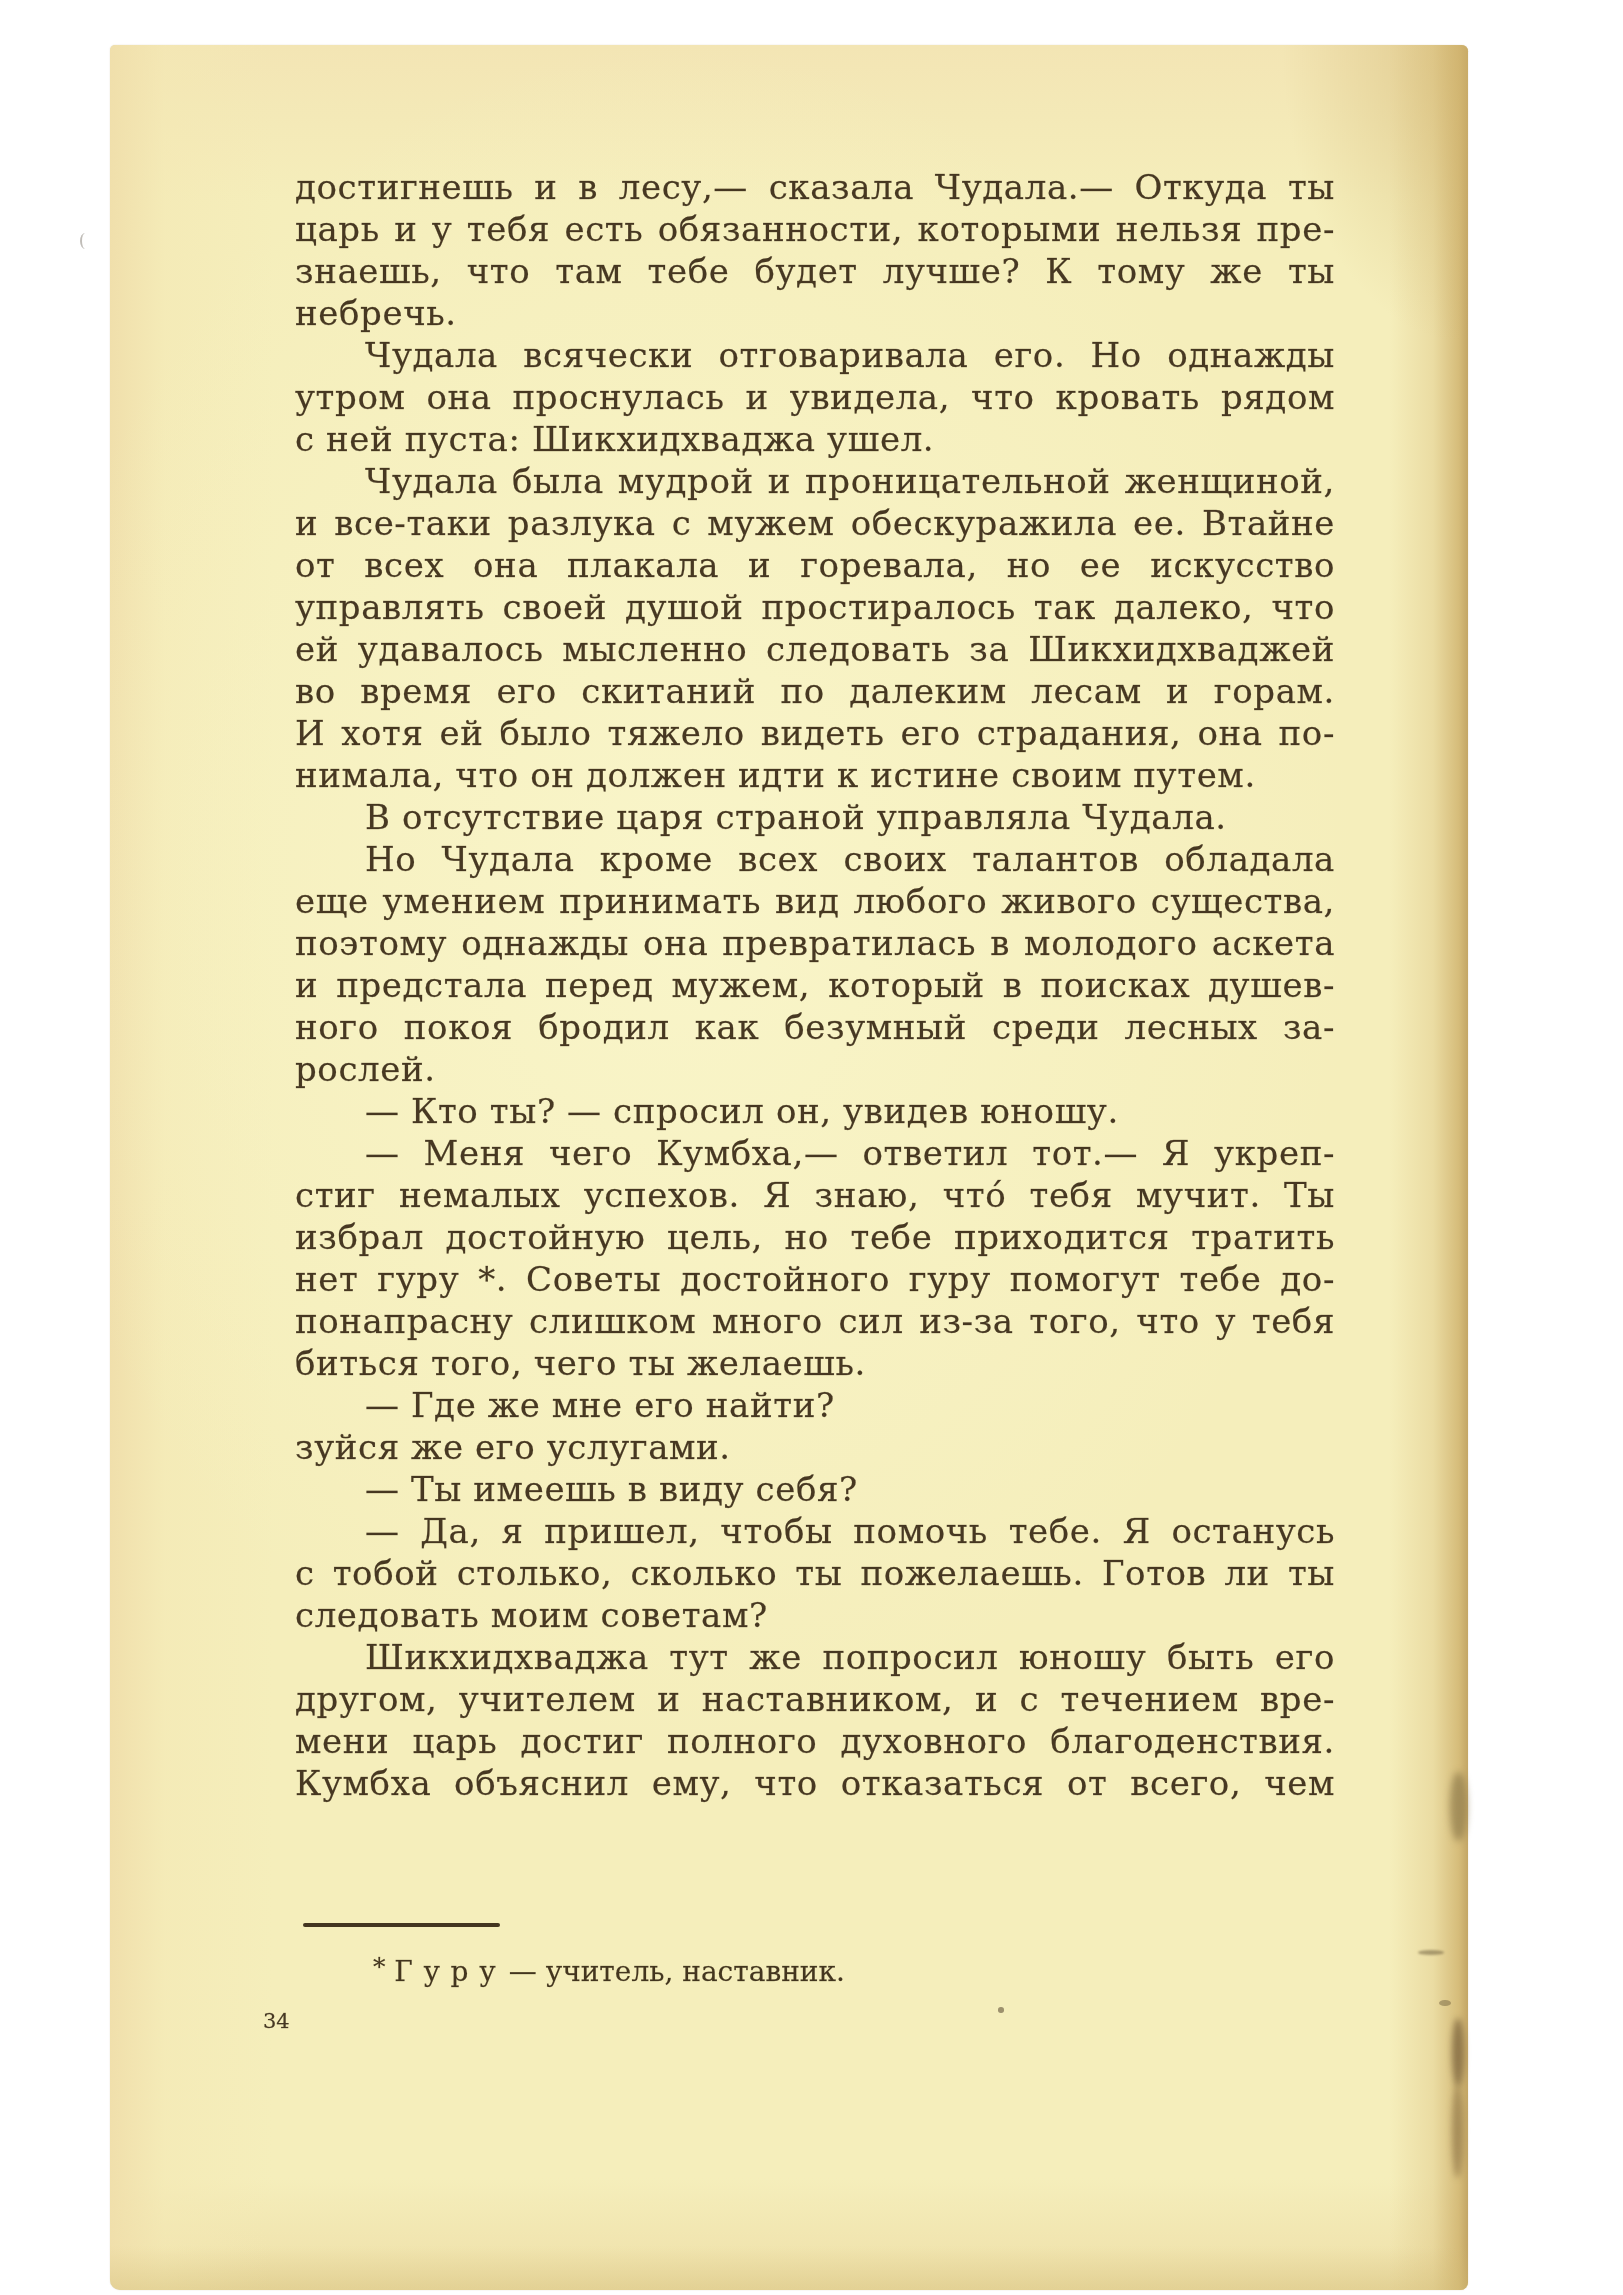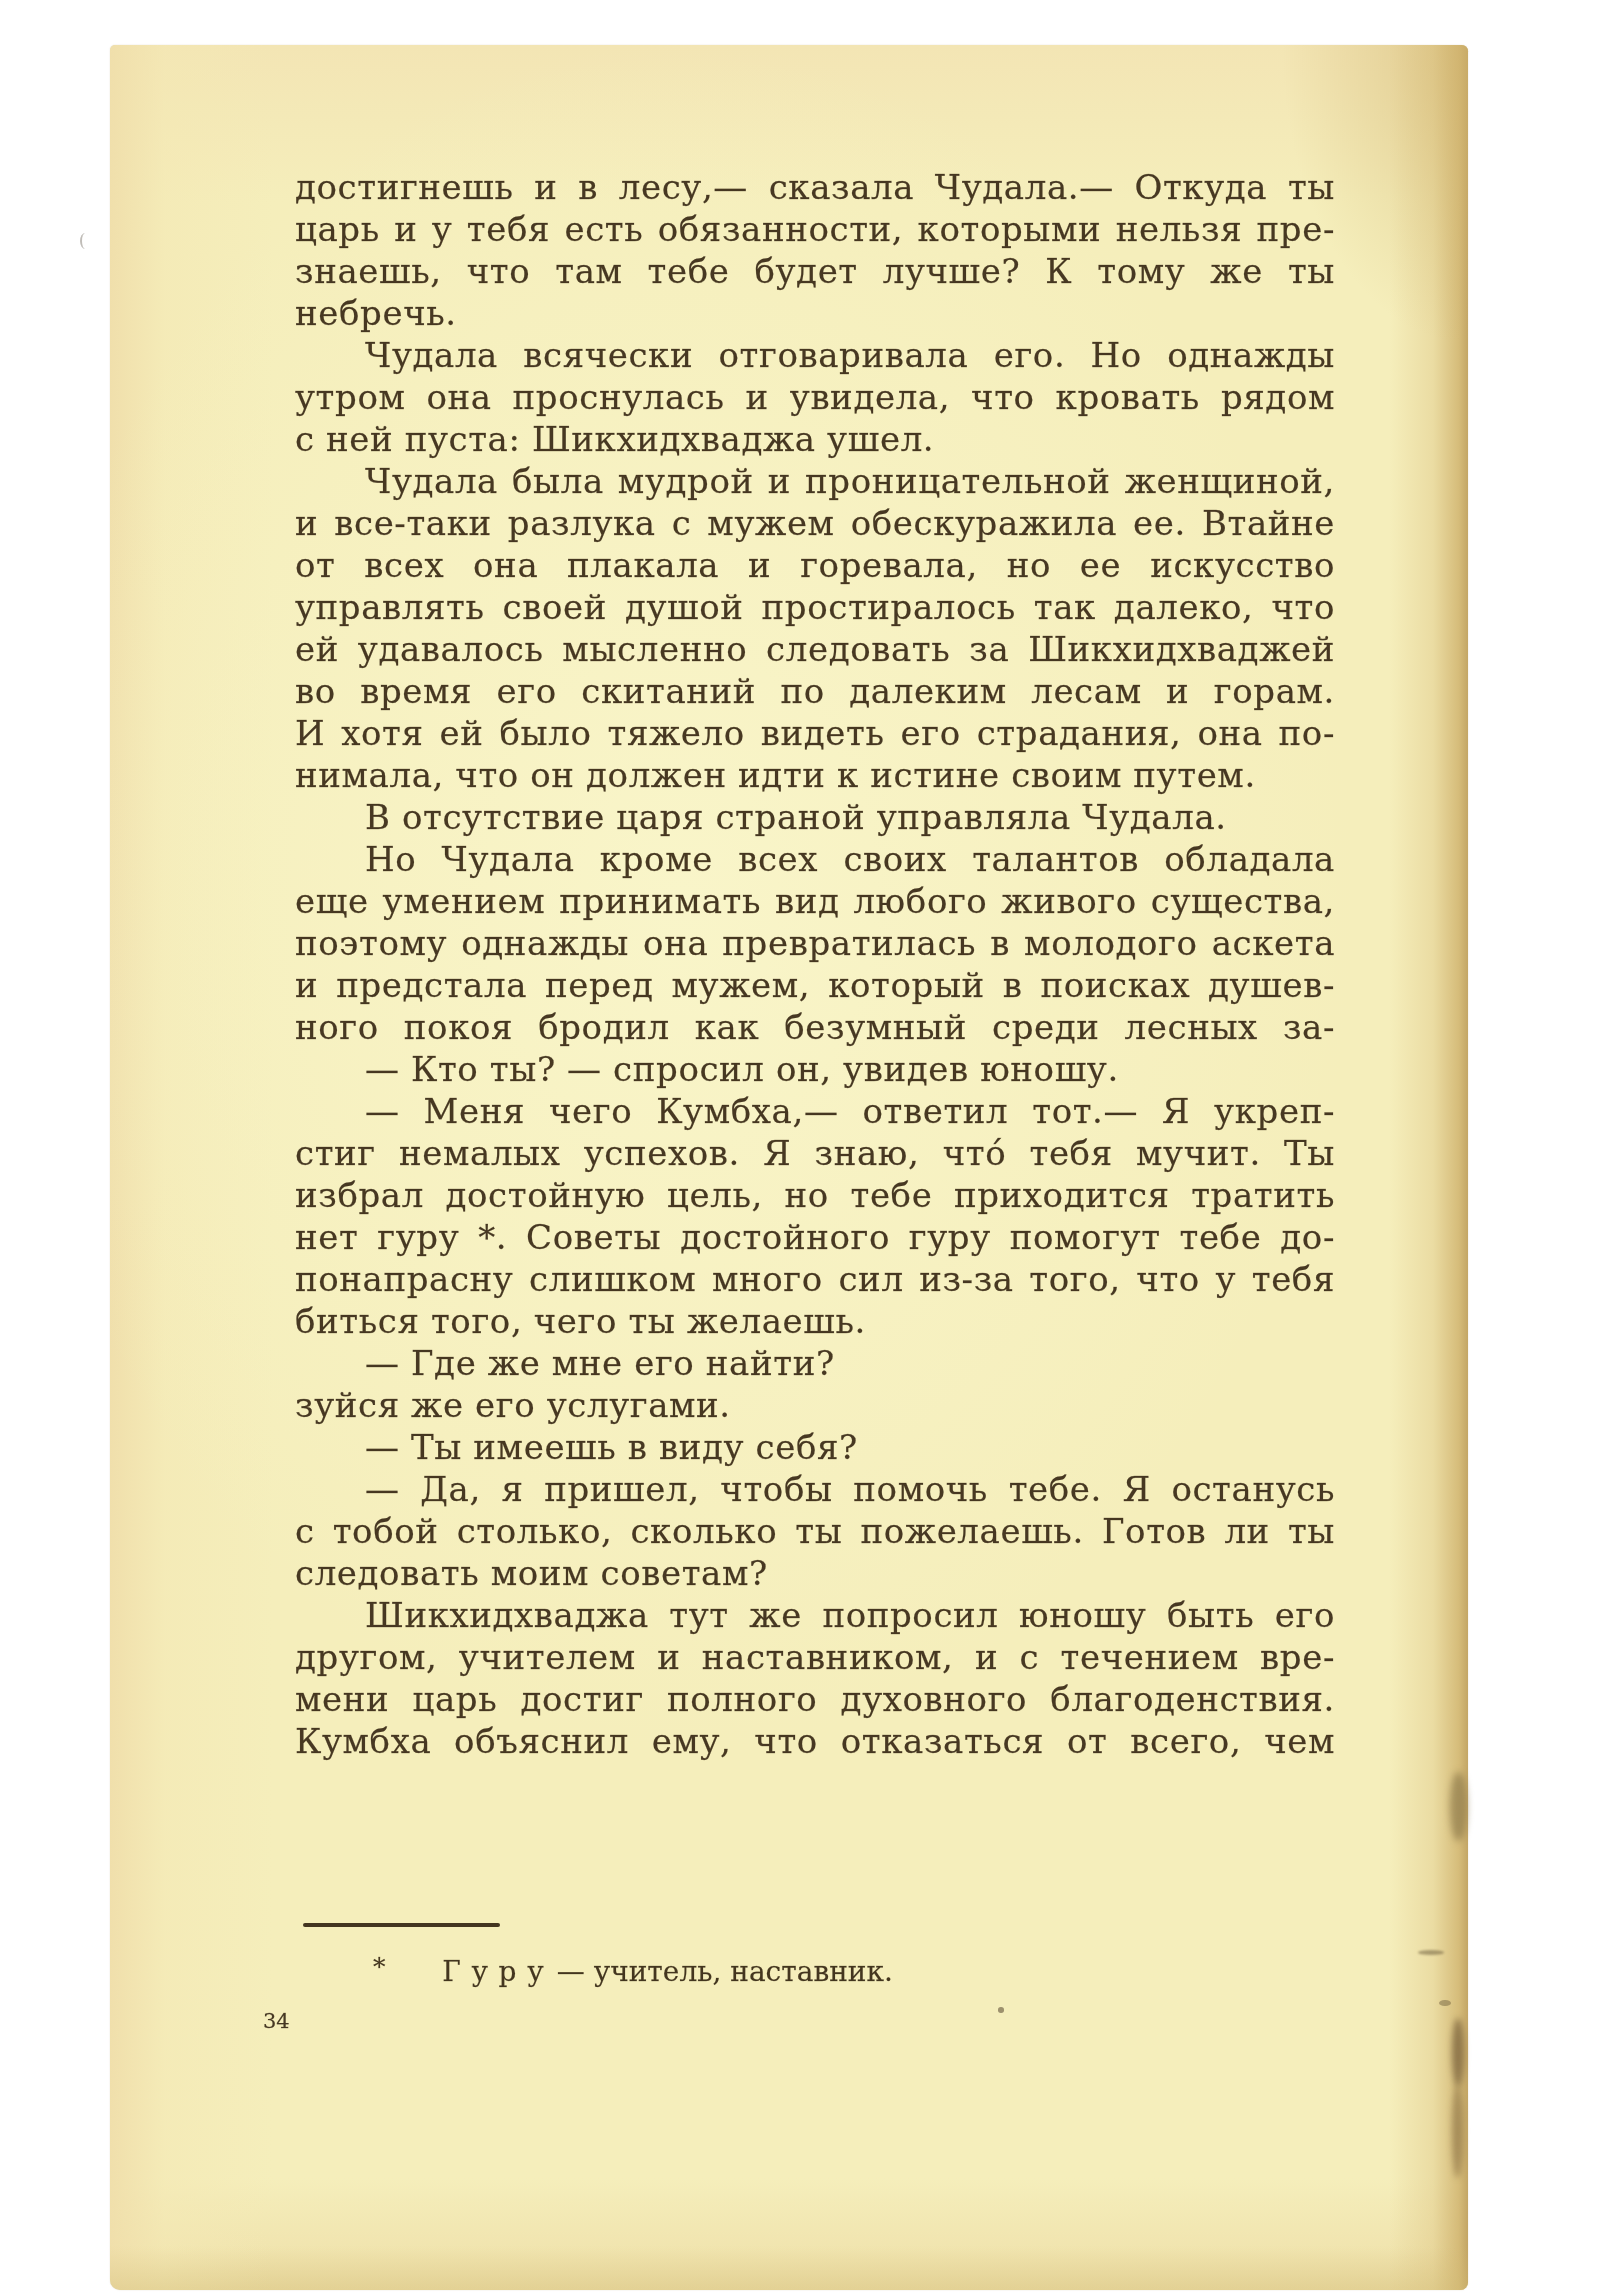--- a/index.html
+++ b/index.html
@@ -115,21 +115,21 @@
     line-height: 36px;
     color: #44361f;
     -webkit-text-stroke: 0.3px rgba(62,48,28,0.5);
     white-space: nowrap;
   }
   .footnote .marker {
     font-size: 25px;
     vertical-align: 6.3px;
     margin-right: 8.8px;
   }
-  .footnote .term { letter-spacing: 0.38em; margin-left: 48px; }
+  .footnote .term { letter-spacing: 0.38em; }
   .footnote .def { margin-left: 2.5px; }
 
   .pagenum {
     position: absolute;
     left: 153px;
     top: 1958px;
     font-size: 21px;
     line-height: 36px;
     color: #463823;
     -webkit-text-stroke: 0.3px rgba(62,48,28,0.55);
@@ -167,20 +167,21 @@
       <div class="line j">ей удавалось мысленно следовать за Шикхидхваджей</div>
       <div class="line j">во время его скитаний по далеким лесам и горам.</div>
       <div class="line j">И хотя ей было тяжело видеть его страдания, она по-</div>
       <div class="line">нимала, что он должен идти к истине своим путем.</div>
       <div class="line ind">В отсутствие царя страной управляла Чудала.</div>
       <div class="line j ind">Но Чудала кроме всех своих талантов обладала</div>
       <div class="line j">еще умением принимать вид любого живого существа,</div>
       <div class="line j">поэтому однажды она превратилась в молодого аскета</div>
       <div class="line j">и предстала перед мужем, который в поисках душев-</div>
       <div class="line j">ного покоя бродил как безумный среди лесных за-</div>
+      <div class="line">рослей.</div>
       <div class="line ind">— Кто ты? — спросил он, увидев юношу.</div>
       <div class="line j ind">— Меня чего Кумбха,— ответил тот.— Я укреп-</div>
       <div class="line j">стиг немалых успехов. Я знаю, что́ тебя мучит. Ты</div>
       <div class="line j">избрал достойную цель, но тебе приходится тратить</div>
       <div class="line j">нет гуру *. Советы достойного гуру помогут тебе до-</div>
       <div class="line j">понапрасну слишком много сил из-за того, что у тебя</div>
       <div class="line">биться того, чего ты желаешь.</div>
       <div class="line ind">— Где же мне его найти?</div>
       <div class="line">зуйся же его услугами.</div>
       <div class="line ind">— Ты имеешь в виду себя?</div>

